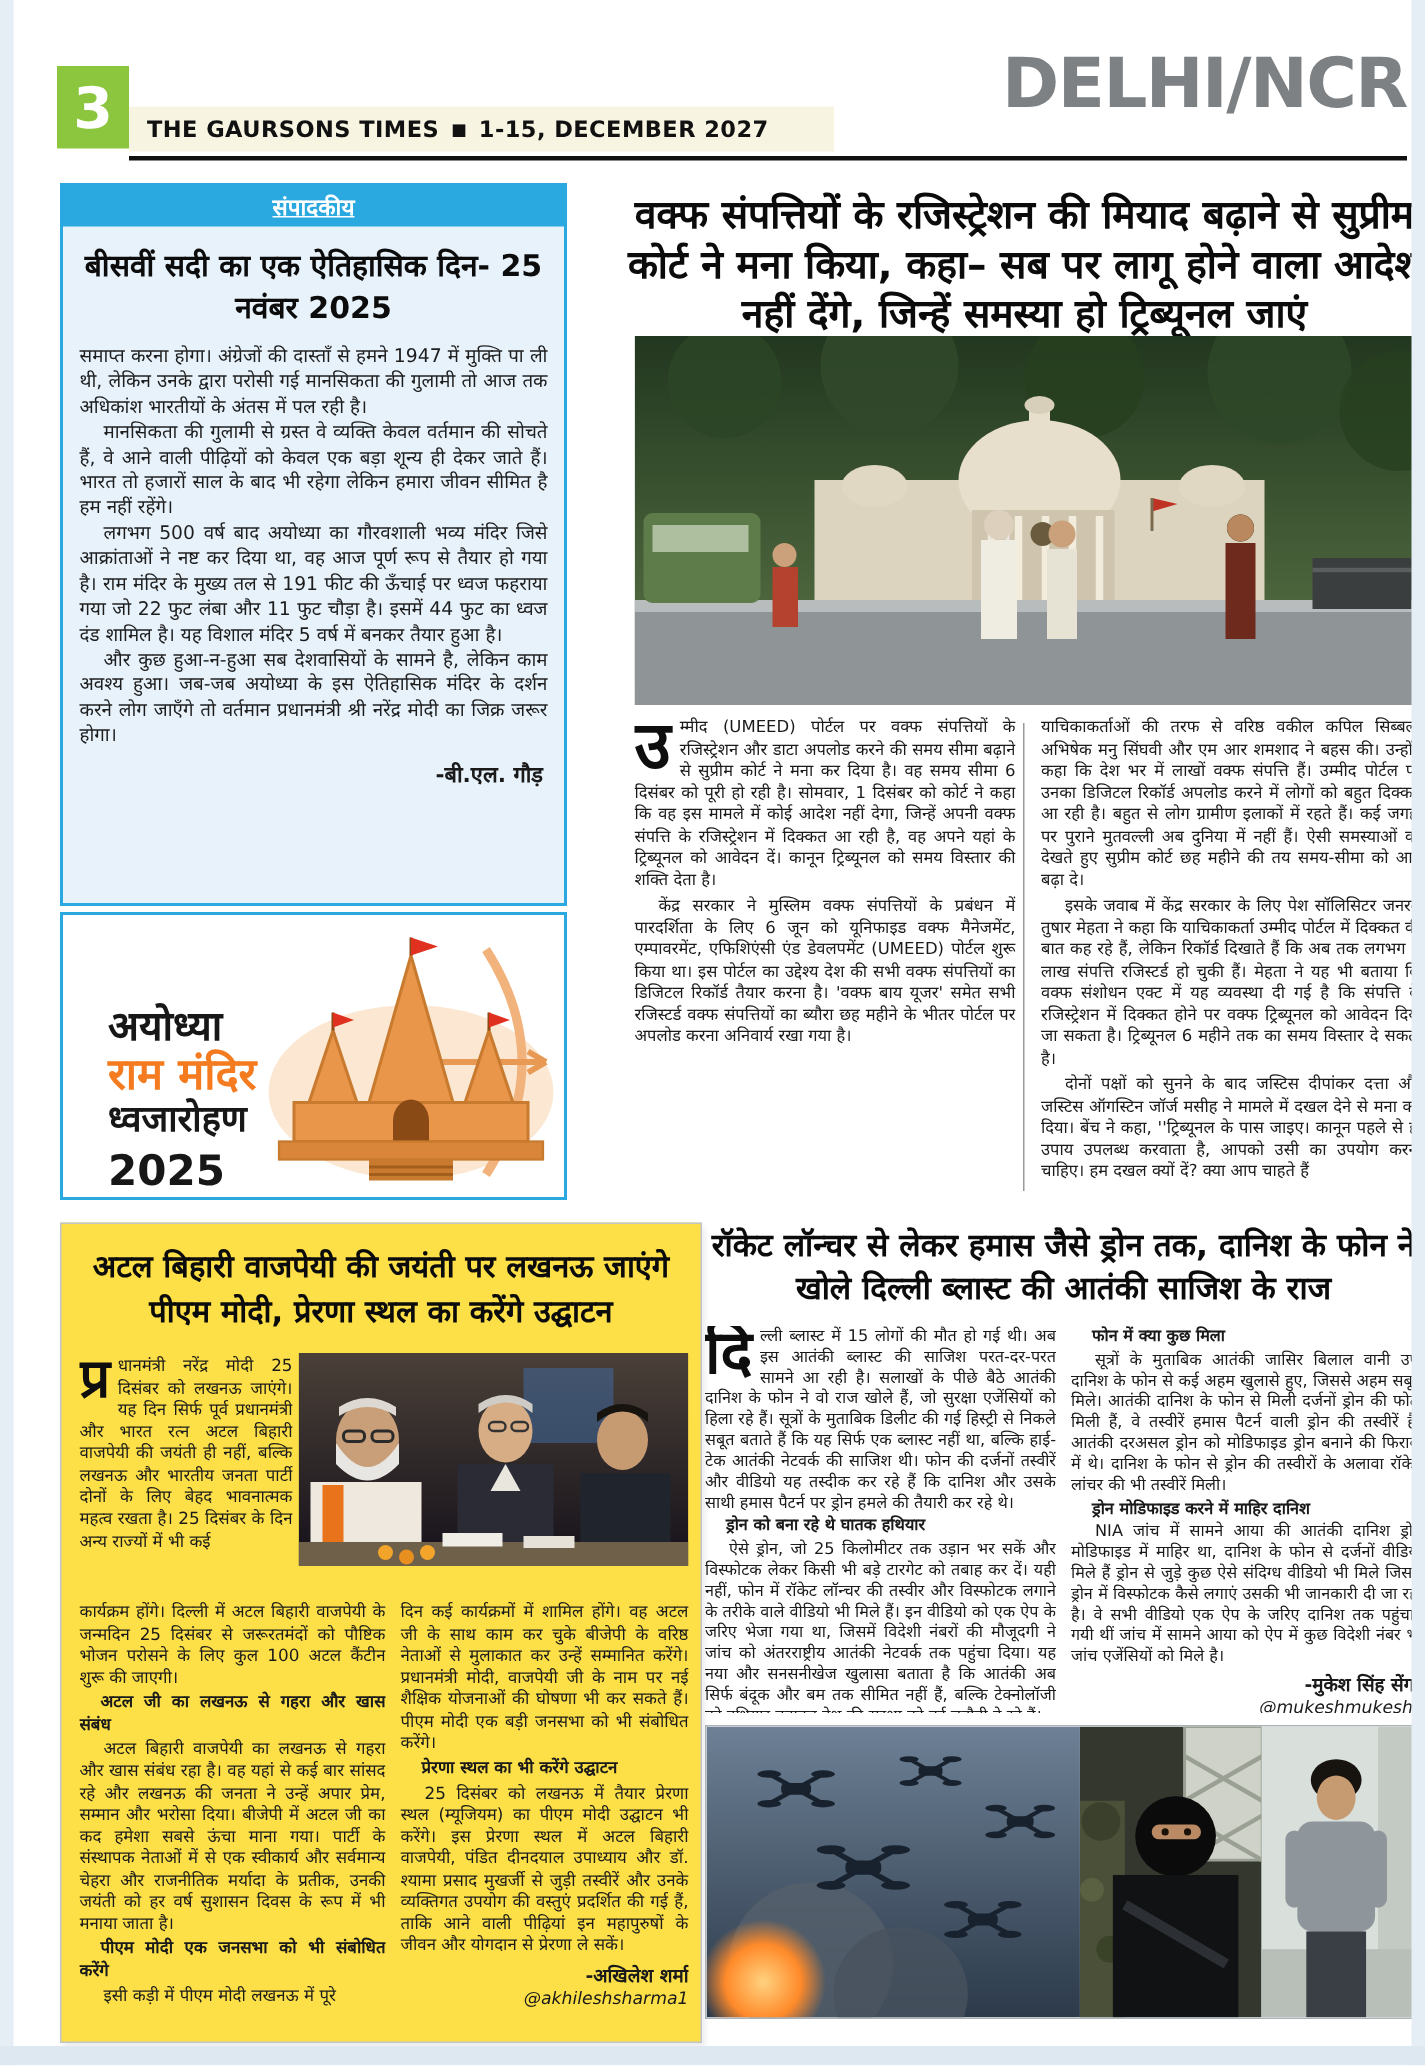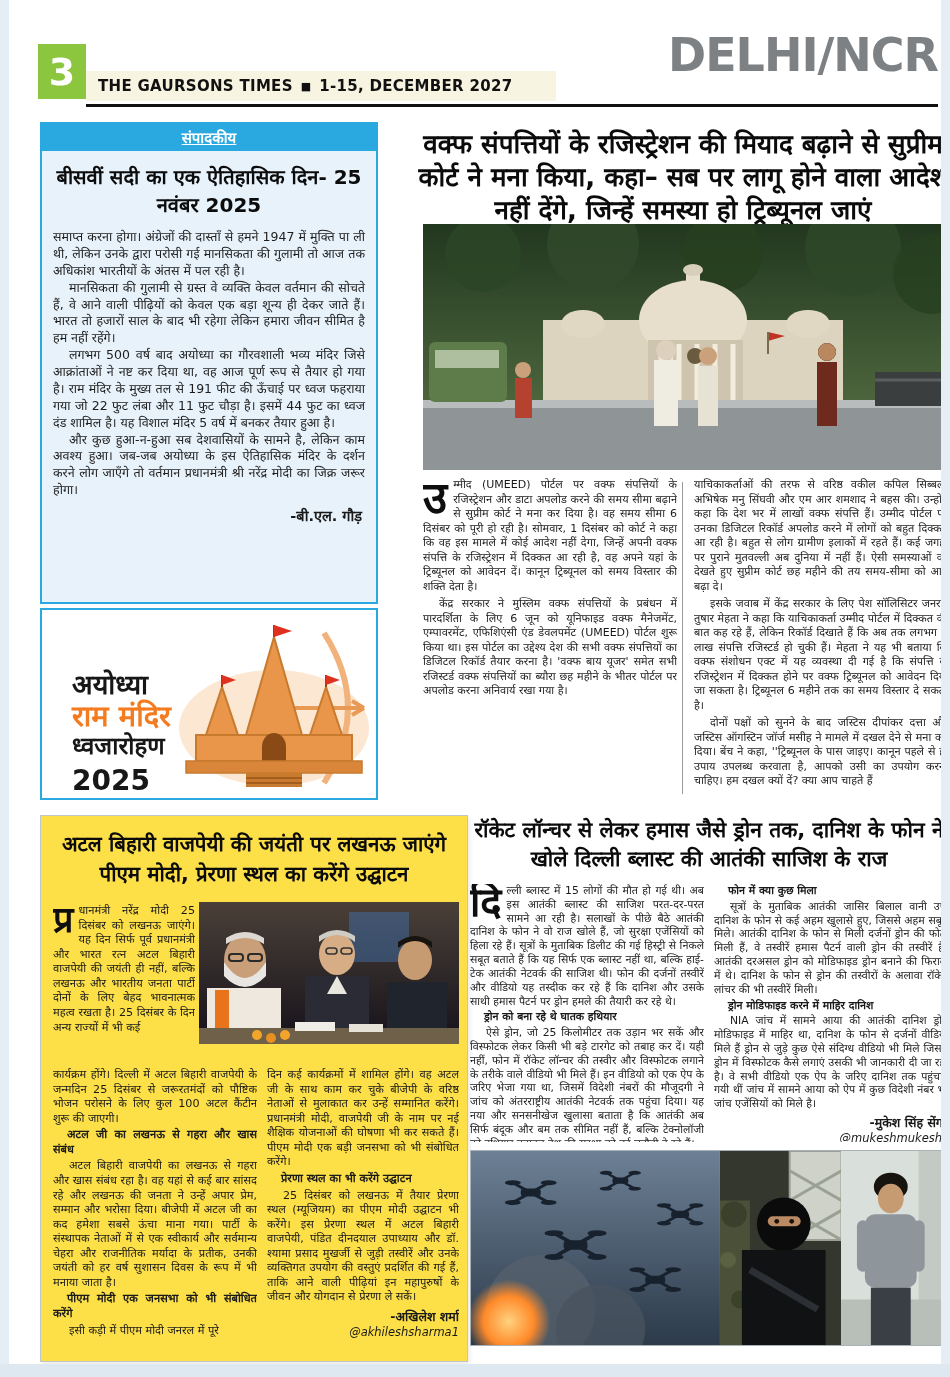--- a/index.html
+++ b/index.html
@@ -257,21 +257,21 @@
       </svg>
     </div>
     <div class="atal-intro jtxt">
       <p><span class="dropcap">प्र</span><span>धानमंत्री नरेंद्र मोदी 25 दिसंबर को लखनऊ जाएंगे। यह दिन सिर्फ पूर्व प्रधानमंत्री और भारत रत्न अटल बिहारी वाजपेयी की जयंती ही नहीं, बल्कि लखनऊ और भारतीय जनता पार्टी दोनों के लिए बेहद भावनात्मक महत्व रखता है। 25 दिसंबर के दिन अन्य राज्यों में भी कई</span></p>
     </div>
     <div class="atal-col c1 jtxt">
       <p>कार्यक्रम होंगे। दिल्ली में अटल बिहारी वाजपेयी के जन्मदिन 25 दिसंबर से जरूरतमंदों को पौष्टिक भोजन परोसने के लिए कुल 100 अटल कैंटीन शुरू की जाएगी।</p>
       <p class="subhead">अटल जी का लखनऊ से गहरा और खास संबंध</p>
       <p class="indent">अटल बिहारी वाजपेयी का लखनऊ से गहरा और खास संबंध रहा है। वह यहां से कई बार सांसद रहे और लखनऊ की जनता ने उन्हें अपार प्रेम, सम्मान और भरोसा दिया। बीजेपी में अटल जी का कद हमेशा सबसे ऊंचा माना गया। पार्टी के संस्थापक नेताओं में से एक स्वीकार्य और सर्वमान्य चेहरा और राजनीतिक मर्यादा के प्रतीक, उनकी जयंती को हर वर्ष सुशासन दिवस के रूप में भी मनाया जाता है।</p>
       <p class="subhead">पीएम मोदी एक जनसभा को भी संबोधित करेंगे</p>
-      <p class="indent">इसी कड़ी में पीएम मोदी जनरल में पूरे</p>
+      <p class="indent">इसी कड़ी में पीएम मोदी लखनऊ में पूरे</p>
     </div>
     <div class="atal-col c2 jtxt">
       <p>दिन कई कार्यक्रमों में शामिल होंगे। वह अटल जी के साथ काम कर चुके बीजेपी के वरिष्ठ नेताओं से मुलाकात कर उन्हें सम्मानित करेंगे। प्रधानमंत्री मोदी, वाजपेयी जी के नाम पर नई शैक्षिक योजनाओं की घोषणा भी कर सकते हैं। पीएम मोदी एक बड़ी जनसभा को भी संबोधित करेंगे।</p>
       <p class="subhead">प्रेरणा स्थल का भी करेंगे उद्घाटन</p>
       <p class="indent">25 दिसंबर को लखनऊ में तैयार प्रेरणा स्थल (म्यूजियम) का पीएम मोदी उद्घाटन भी करेंगे। इस प्रेरणा स्थल में अटल बिहारी वाजपेयी, पंडित दीनदयाल उपाध्याय और डॉ. श्यामा प्रसाद मुखर्जी से जुड़ी तस्वीरें और उनके व्यक्तिगत उपयोग की वस्तुएं प्रदर्शित की गई हैं, ताकि आने वाली पीढ़ियां इन महापुरुषों के जीवन और योगदान से प्रेरणा ले सकें।</p>
       <div class="byline atal-byline">-अखिलेश शर्मा</div>
       <div class="handle atal-handle">@akhileshsharma1</div>
     </div>
   </div>
 

